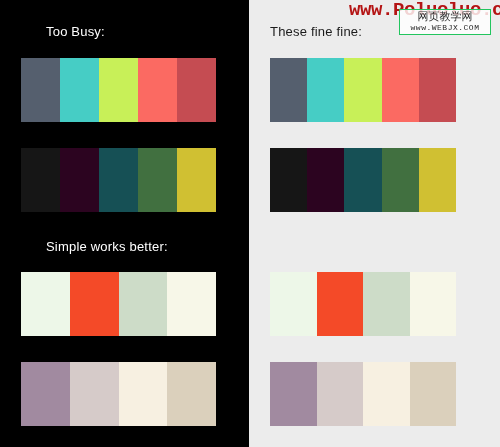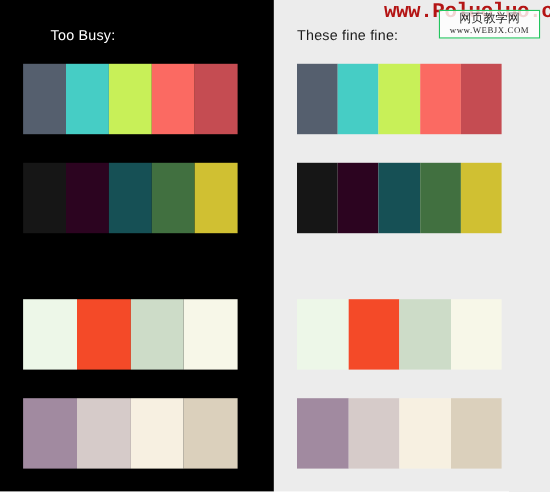--- a/index.html
+++ b/index.html
@@ -99,39 +99,40 @@
     display: block;
     font-family: "DejaVu Sans", sans-serif;
     font-size: 11px;
     line-height: 12px;
     color: #2a2a2a;
     margin-top: 1px;
     white-space: nowrap;
   }
   #watermark-logo-url {
     display: block;
-    font-family: Liberation Serif, serif;
+    font-family: Liberation Mono, monospace;
     font-size: 8px;
     line-height: 10px;
     letter-spacing: 0.5px;
     color: #2a2a2a;
     white-space: nowrap;
   }
 </style>
 </head>
 <body>
 
 <div id="screenshot">
 
   <div class="panel panel-dark"></div>
 
   <div class="panel panel-light"></div>
 
   <div class="section-title title-on-dark" id="title-too-busy">Too Busy:</div>
 
+  <div class="section-title title-on-dark" id="title-simple-better">Simple works better:</div>
 
   <div class="section-title title-on-light" id="title-these-work-fine">These fine fine:</div>
 
   <div class="palette" id="palette-busy-1">
       <div class="swatch" style="background: rgb(85, 95, 110);"></div>
       <div class="swatch" style="background: rgb(70, 205, 197);"></div>
       <div class="swatch" style="background: rgb(200, 240, 88);"></div>
       <div class="swatch" style="background: rgb(251, 106, 98);"></div>
       <div class="swatch" style="background: rgb(197, 76, 82);"></div>
     </div>

